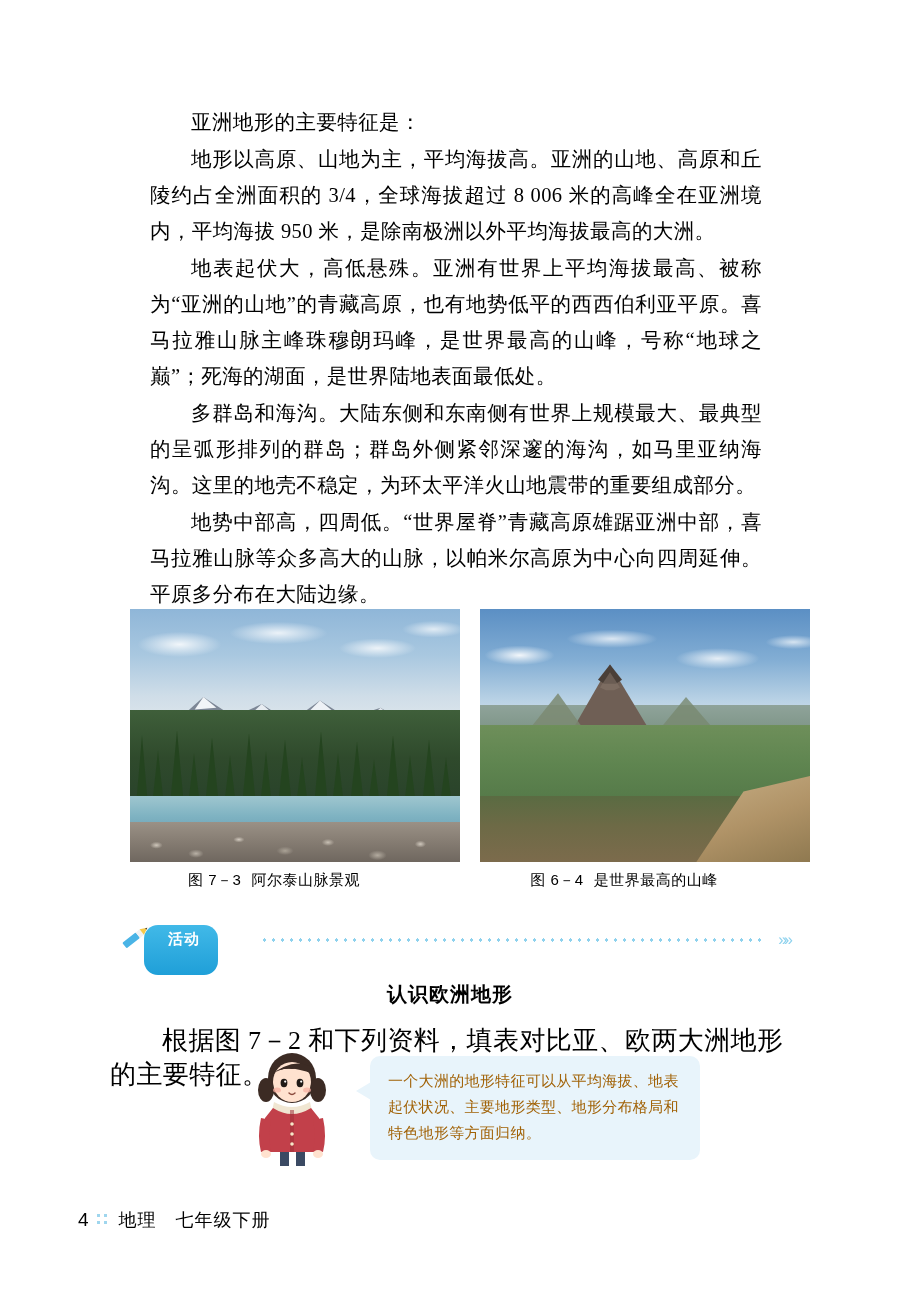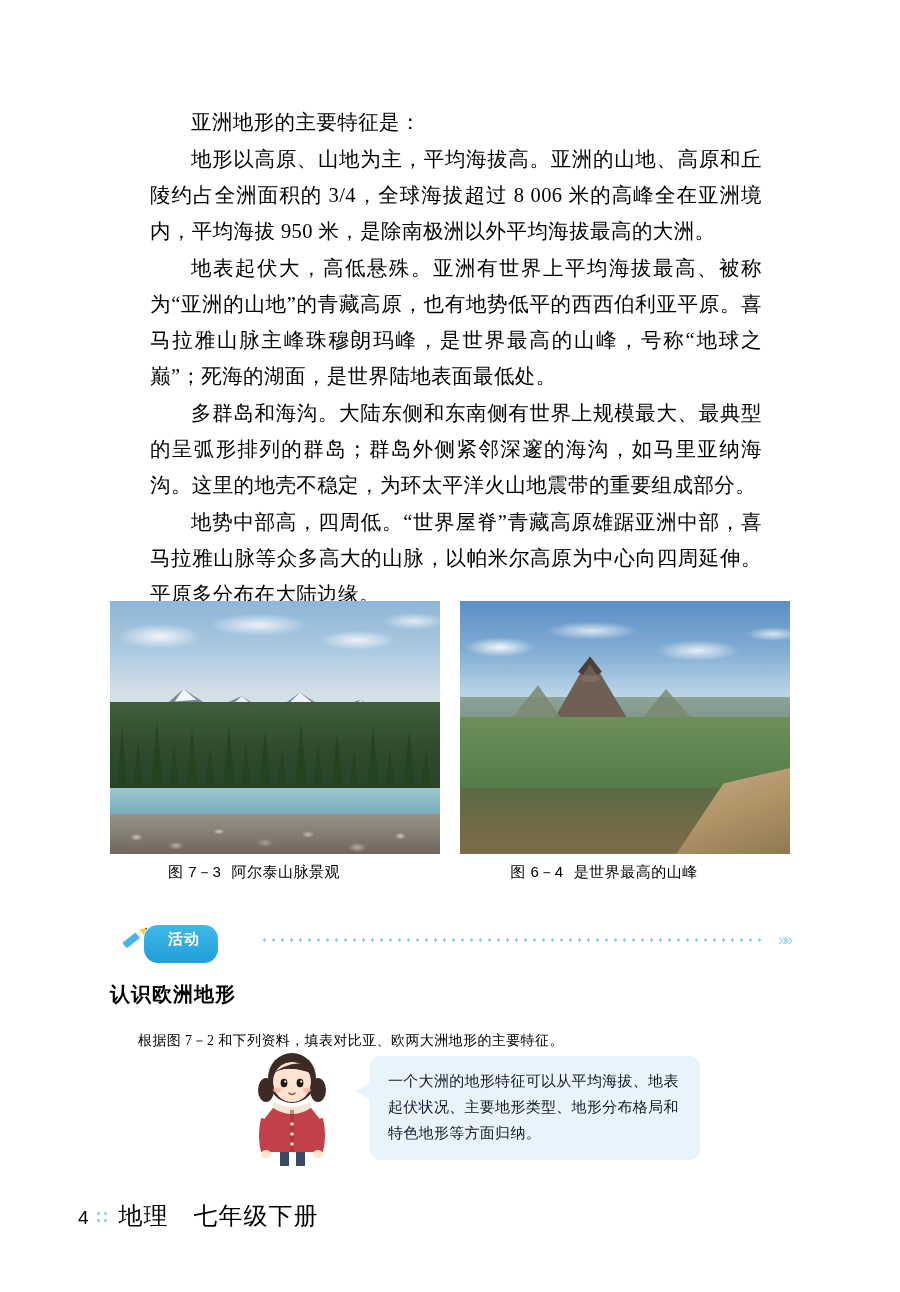--- a/index.html
+++ b/index.html
@@ -42,22 +42,23 @@
   
   .figures {
     position: absolute;
     left: 110px;
     top: 597px;
     width: 680px;
     height: 290px;
   }
   .fig {
     position: absolute;
-    top: 4px;
+    top: 12px;
     width: 288px;
+    margin-left: 20px;
   }
   .fig.left { left: 0; }
   .fig.right { left: 350px; }
   .photo {
     width: 330px;
     height: 253px;
     position: relative;
     overflow: hidden;
     border: 0;
   }
@@ -152,21 +153,21 @@
     width: 680px;
   }
   .activity-bar {
     position: relative;
     height: 30px;
   }
   .act-pill {
     position: absolute;
     left: 34px; top: 0;
     height: 38px;
-    padding: 0 18px 0 24px;
+    padding: 0 18px 12px 24px;
     border-radius: 14px;
     background: linear-gradient(180deg, #41b9e8 0%, #1f9fd8 100%);
     color: #ffffff;
     font-size: 15px;
     font-family: "Liberation Sans", sans-serif;
     font-weight: bold;
     line-height: 27px;
     letter-spacing: 1px;
   }
   .act-pen {
@@ -185,27 +186,28 @@
   .act-arrows {
     position: absolute;
     right: 0; top: 6px;
     color: #8ed2ee;
     font-size: 16px;
     letter-spacing: -3px;
     font-family: "Liberation Sans", sans-serif;
   }
   .act-title {
     margin-top: 26px;
+    text-align: center;
     font-size: 20px;
     font-weight: bold;
     letter-spacing: 1px;
   }
   .act-line {
     margin-top: 16px;
-    font-size: 14px;
+    font-size: 26px;
     line-height: 34px;
     text-indent: 2em;
     letter-spacing: 0.4px;
   }
 
   
   .figure-row {
     position: absolute;
     left: 240px;
     top: 1048px;
@@ -232,21 +234,21 @@
     position: absolute;
     left: -14px; top: 26px;
     border-top: 9px solid transparent;
     border-bottom: 9px solid transparent;
     border-right: 15px solid #e8f4fb;
   }
   .bubble p {
     margin: 0;
     font-size: 15px;
     line-height: 26px;
-    color: #0f172a;
+    color: #a16207;
     font-family: "Liberation Serif", serif;
     letter-spacing: 0.3px;
   }
 
   
   .footer {
     position: absolute;
     left: 78px;
     bottom: 60px;
     display: flex;
@@ -259,21 +261,21 @@
     margin-right: 6px;
   }
   .pg-dots {
     width: 16px;
     height: 14px;
     margin-right: 8px;
     background-image: radial-gradient(circle, #9fd6ee 1.6px, rgba(0,0,0,0) 1.7px);
     background-size: 7px 7px;
   }
   .pg-label {
-    font-size: 24px;
+    font-size: 18px;
     letter-spacing: 1px;
   }
 </style>
 </head>
 <body>
 
 <div class="page">
 
   <div class="text-block">
     <p class="para">亚洲地形的主要特征是：</p>

